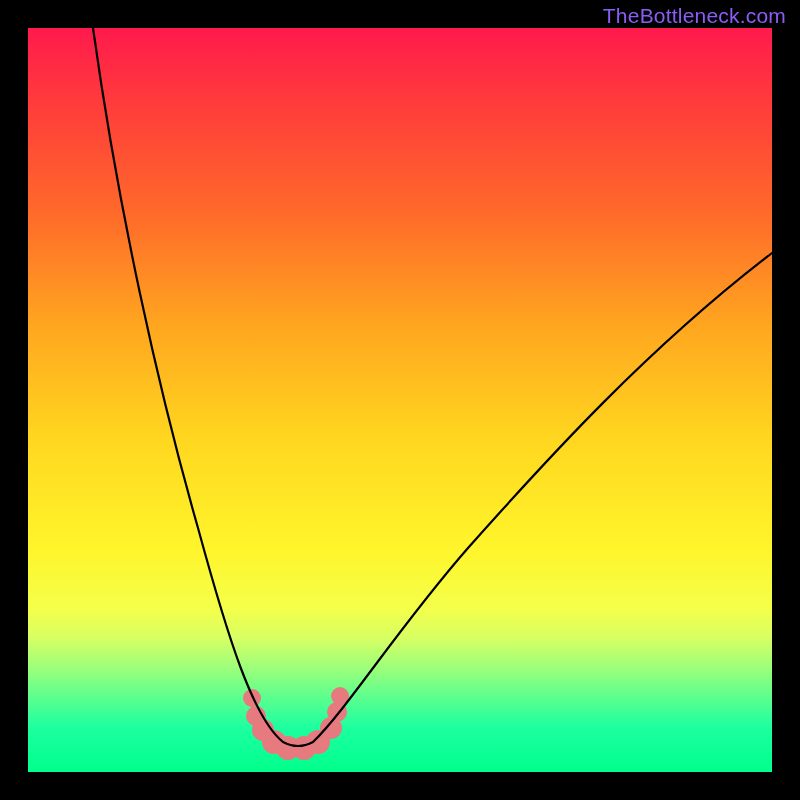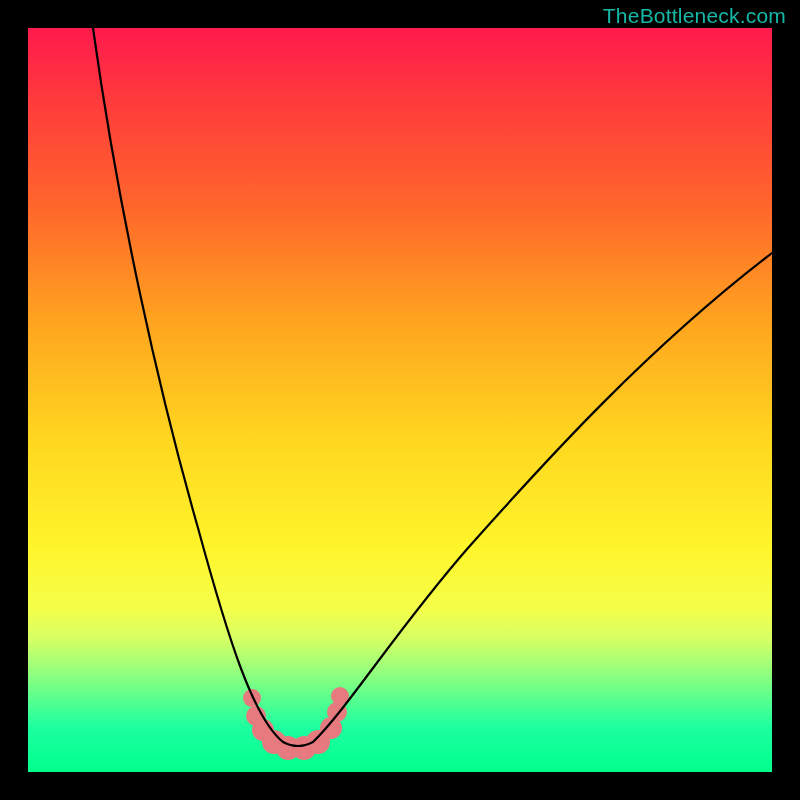--- a/index.html
+++ b/index.html
@@ -45,21 +45,21 @@
     left: 0;
     top: 0;
     width: 744px;
     height: 744px;
     overflow: visible;
   }
   .watermark {
     position: absolute;
     top: 4px;
     right: 14px;
-    color: #14b8a6;
+    color: #8b5cf6;
     font-size: 21px;
     font-weight: 500;
     letter-spacing: 0.2px;
   }
 </style>
 </head>
 <body>
 
 <div class="frame">
   <div class="plot">

